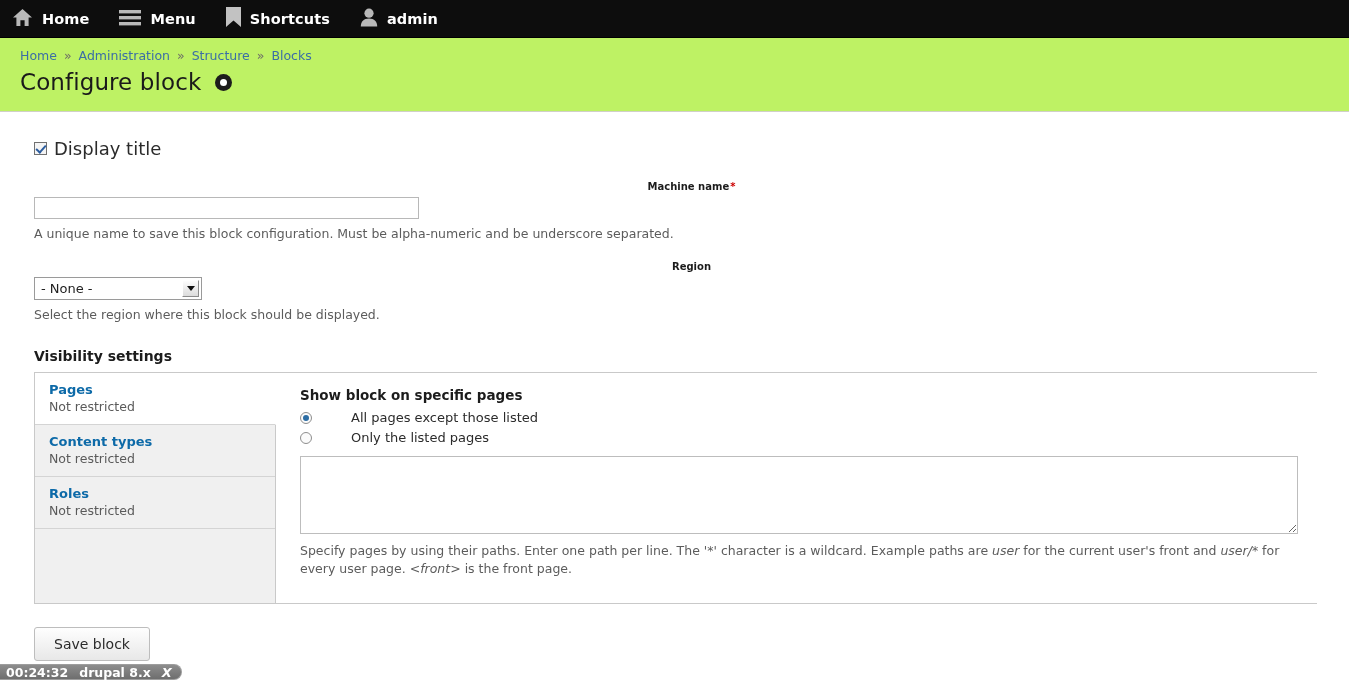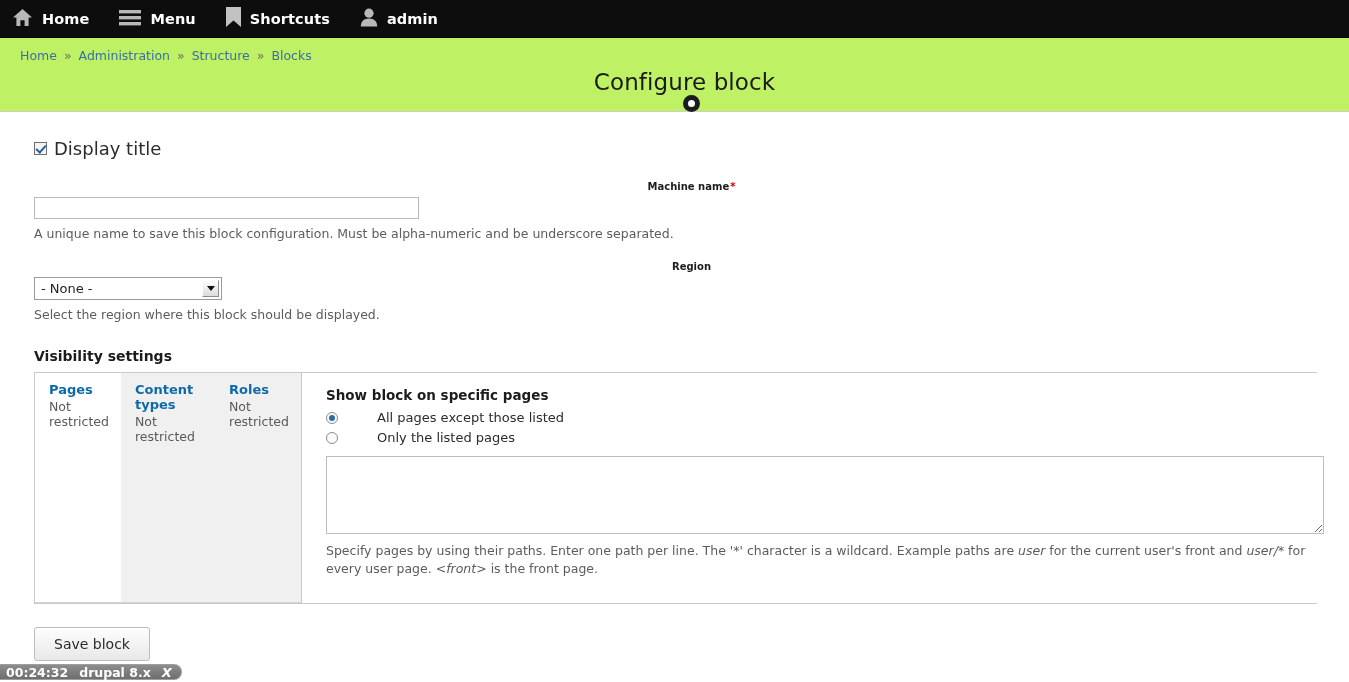--- a/index.html
+++ b/index.html
@@ -48,21 +48,21 @@
     color: #5a5a52;
     margin-bottom: 6px;
     white-space: nowrap;
   }
   #breadcrumb a {
     color: #3b6ea5;
     text-decoration: none;
     cursor: pointer;
   }
   #breadcrumb .sep { color: #6d6d66; margin: 0 3px; }
-  #title-row { display: flex; align-items: center; flex-direction: column; }
+  #title-row { display: flex; align-items: center; }
   h1#page-title {
     margin: 0;
     font-size: 23px;
     font-weight: normal;
     color: #1a1a1a;
     letter-spacing: .1px;
   }
   #contextual-toggle {
     width: 17px; height: 17px;
     border-radius: 50%;
@@ -131,21 +131,21 @@
   .descr {
     font-size: 12.5px;
     color: #5c5c5c;
     margin-top: 7px;
   }
   .field-group { margin-bottom: 20px; }
 
   
   .select-wrap {
     position: relative;
-    width: 188px; height: 23px;
+    width: 168px; height: 23px;
     border: 1px solid #9a9a9a;
     background: #fff;
     display: flex;
     align-items: center;
     cursor: pointer;
   }
   .select-wrap .sel-text {
     font-size: 13px;
     color: #222;
     padding-left: 6px;
@@ -179,26 +179,26 @@
 
   
   #vtabs {
     width: 1283px;
     border: 1px solid #c9c9c9;
     background: #fff;
     display: flex;
     min-height: 232px;
   }
   #vtabs-menu {
-    width: 267px;
+    width: 241px;
     flex: none;
     background: #f0f0f0;
     border-right: 1px solid #c9c9c9;
     display: flex;
-    flex-direction: row;
+    flex-direction: column;
   }
   .vtab {
     padding: 9px 12px 10px 14px;
     border-bottom: 1px solid #d4d4d4;
     cursor: pointer;
     background: #f0f0f0;
   }
   .vtab.selected {
     background: #fff;
     border-right: 1px solid #fff;

